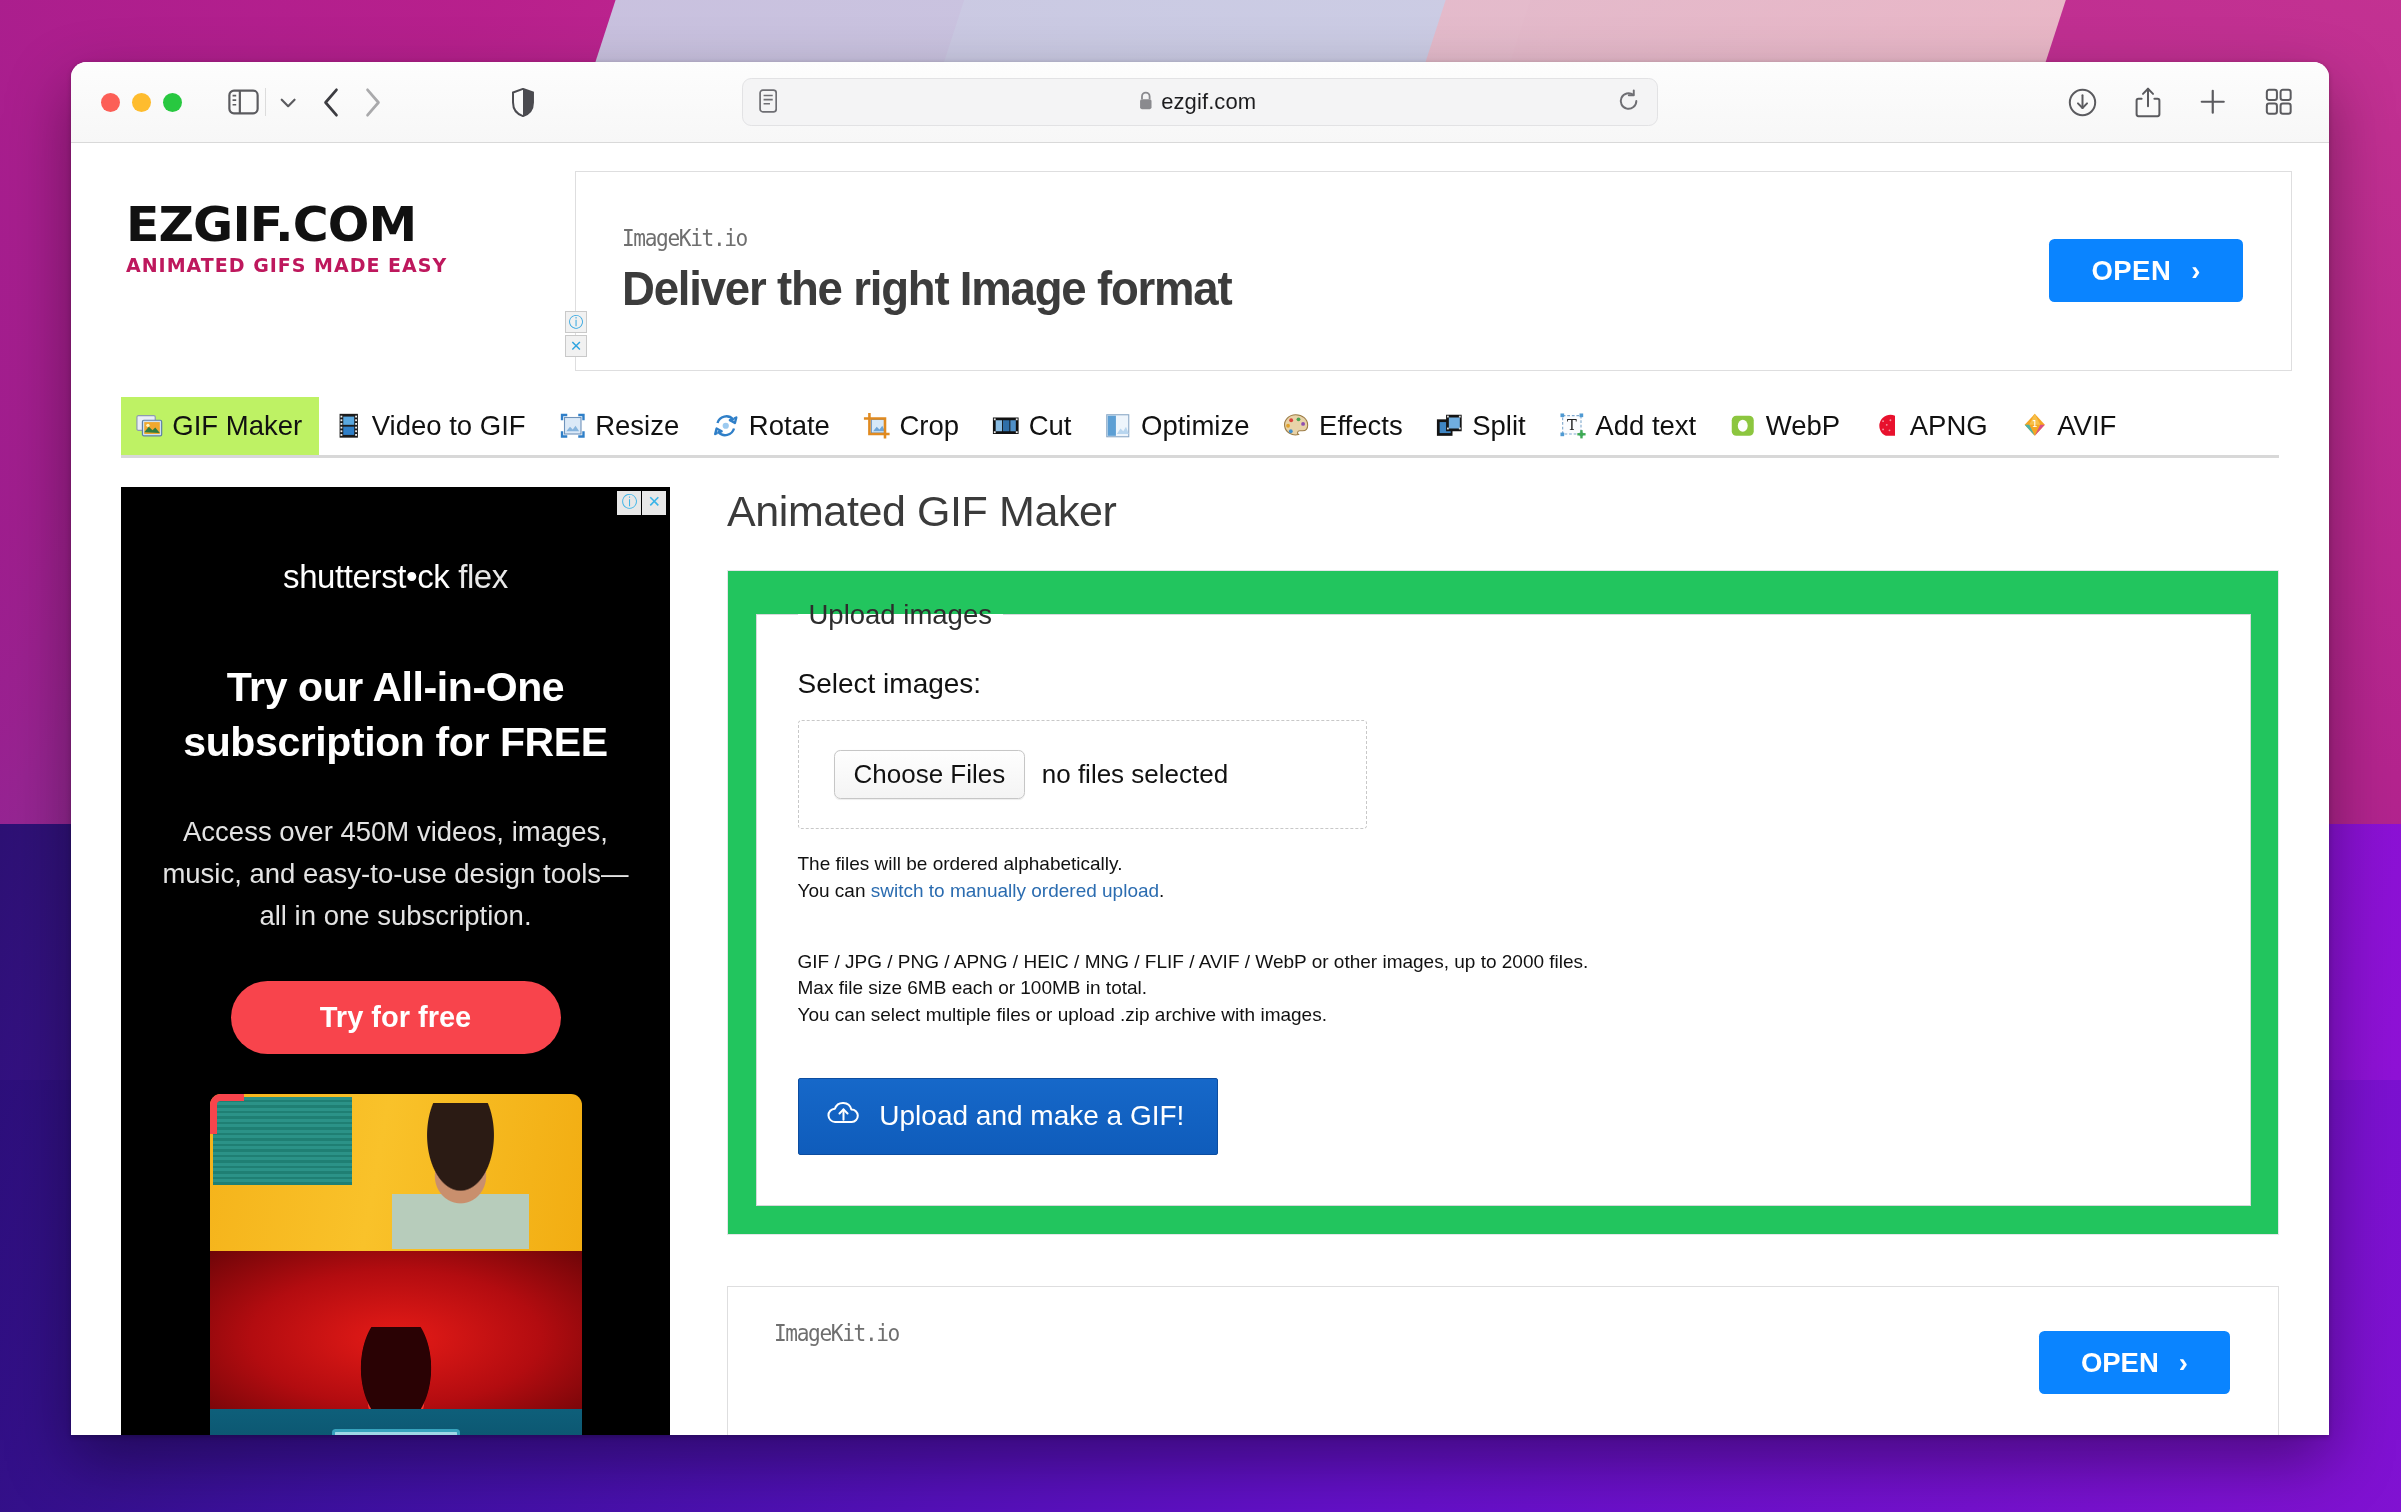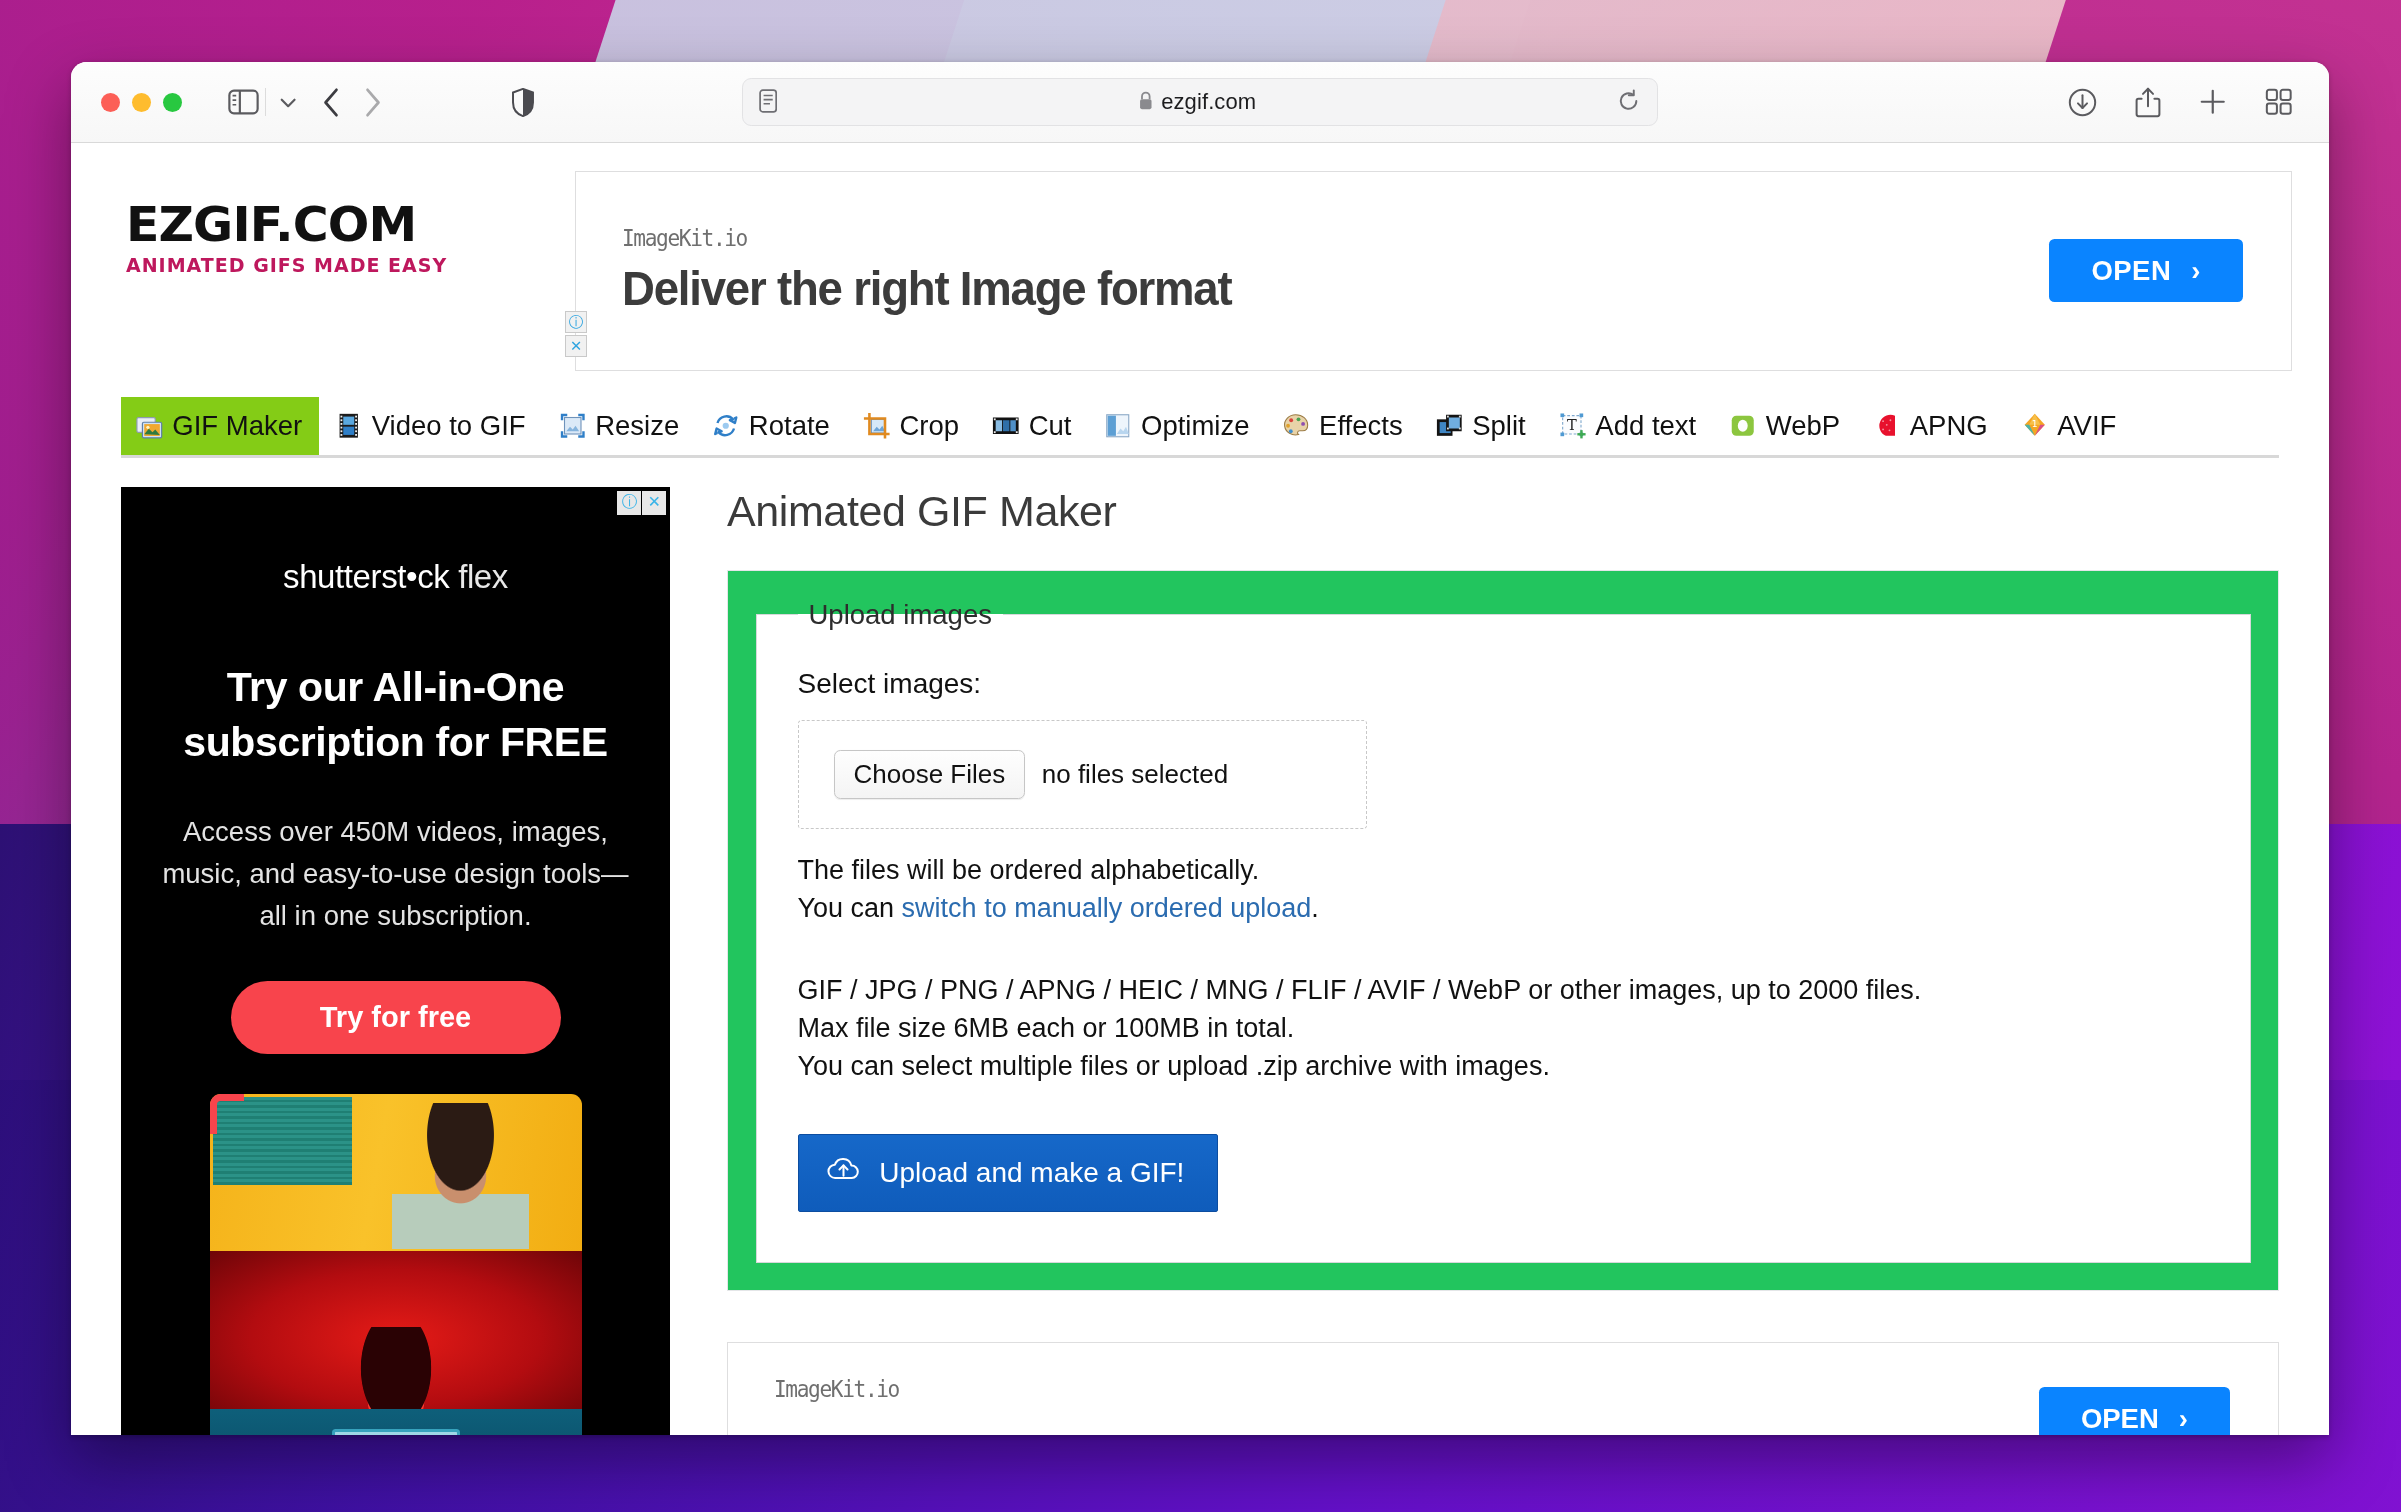--- a/index.html
+++ b/index.html
@@ -243,21 +243,21 @@
     padding-bottom: 0;
   }
   .nav-tab {
     display: flex; align-items: center; gap: 9.2px;
     padding: 13px 16.5px 13.7px 14.6px;
     font-size: 27.5px;
     color: #111;
     cursor: pointer;
     white-space: nowrap;
   }
-  .nav-tab.active { background: #84cc16; align-items: flex-end; }
+  .nav-tab.active { background: #bef264; }
   .tab-icon {
     width: 27.5px; height: 27.5px;
     flex: 0 0 27.5px;
     position: relative;
   }
 
   
   #main {
     display: flex;
     padding: 29px 50px 0 50px;
@@ -428,21 +428,21 @@
     border-radius: 6.4px;
     box-shadow: 0 0.9px 0.9px rgba(0,0,0,.07);
     font-size: 26px;
     color: #111;
     padding: 8.2px 19px;
     cursor: pointer;
     font-family: "Liberation Sans", sans-serif;
   }
   #no-files-text { font-size: 26px; color: #111; }
 
-  .info-line { font-size: 27px; color: #111; line-height: 1.41; }
+  .info-line { font-size: 19px; color: #111; line-height: 1.41; }
   #order-block { margin-top: 22px; }
   #manual-link { color: #2b6cb0; text-decoration: none; cursor: pointer; }
   #formats-block { margin-top: 44px; }
   #upload-submit {
     margin-top: 49px;
     background: linear-gradient(180deg,#1668c9,#0f5cbb);
     border: 0.9px solid #0c4da0;
     border-radius: 2px;
     color: #fff;
     font-size: 28px;

